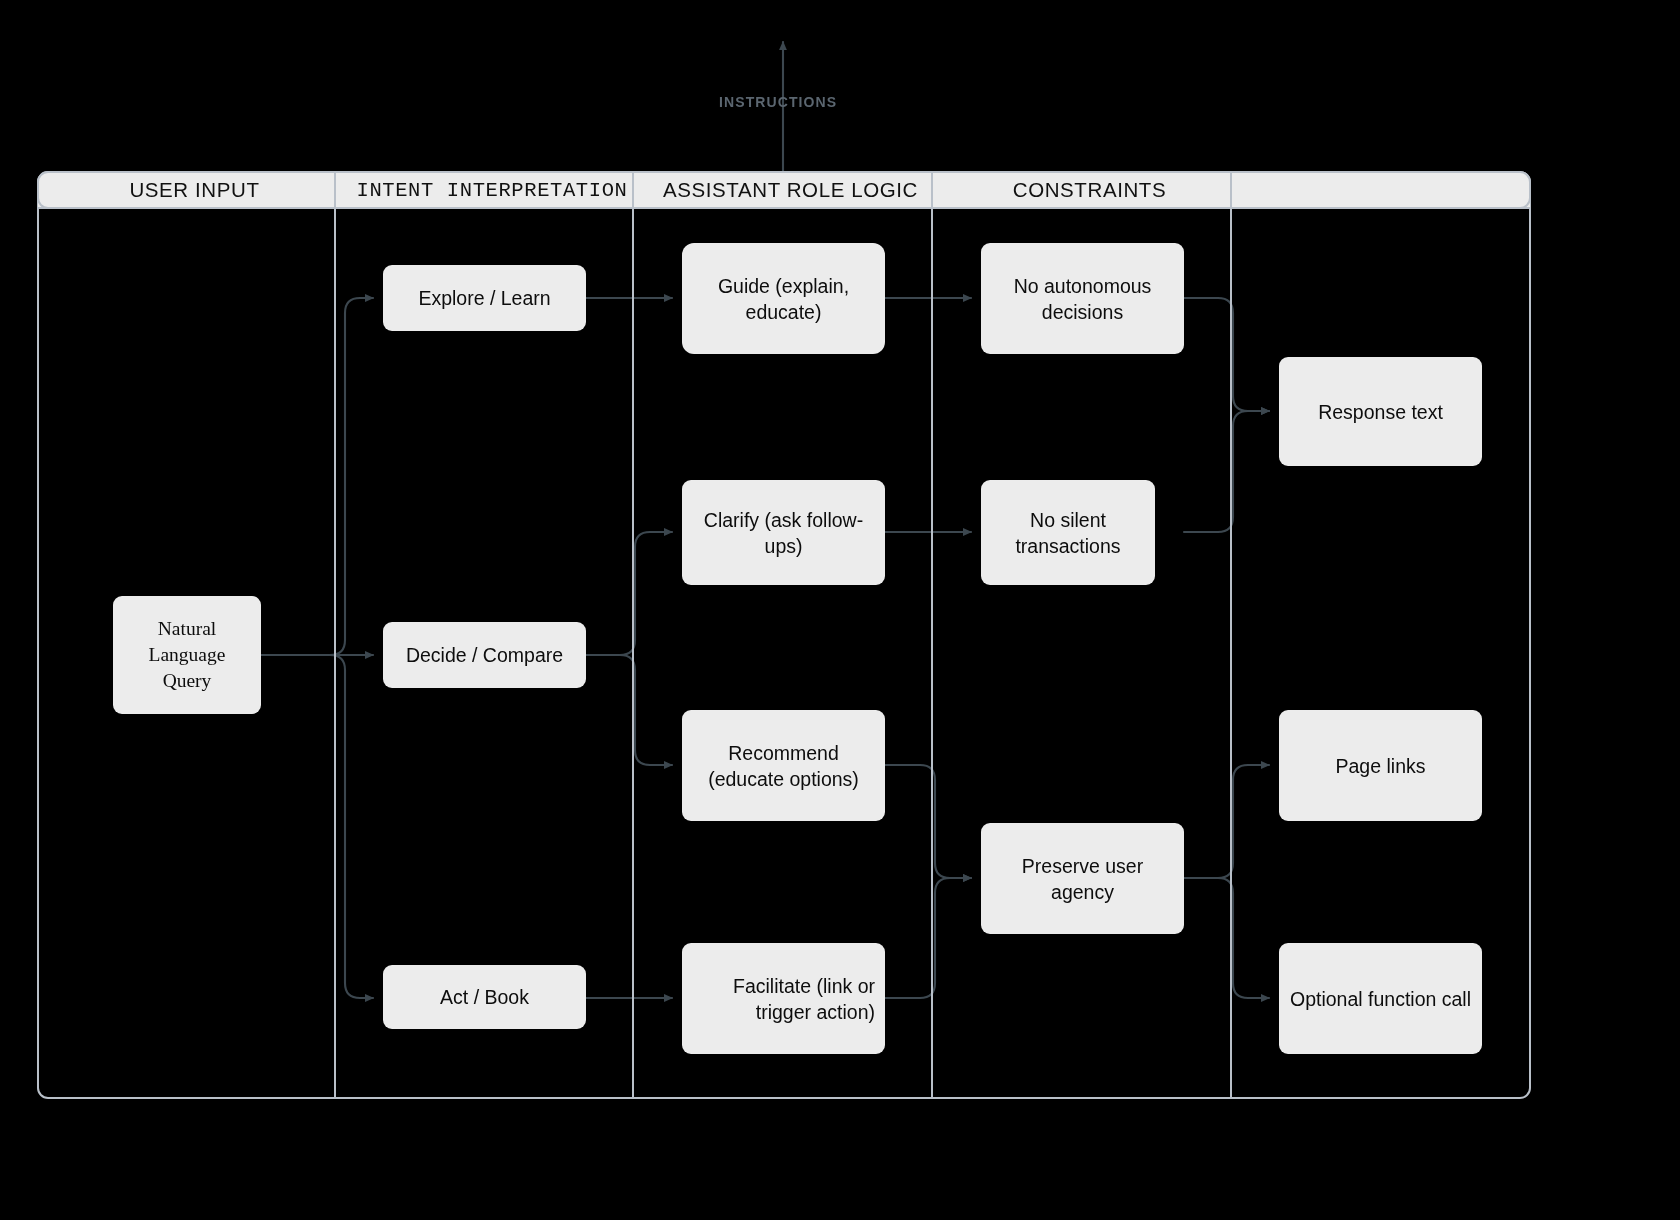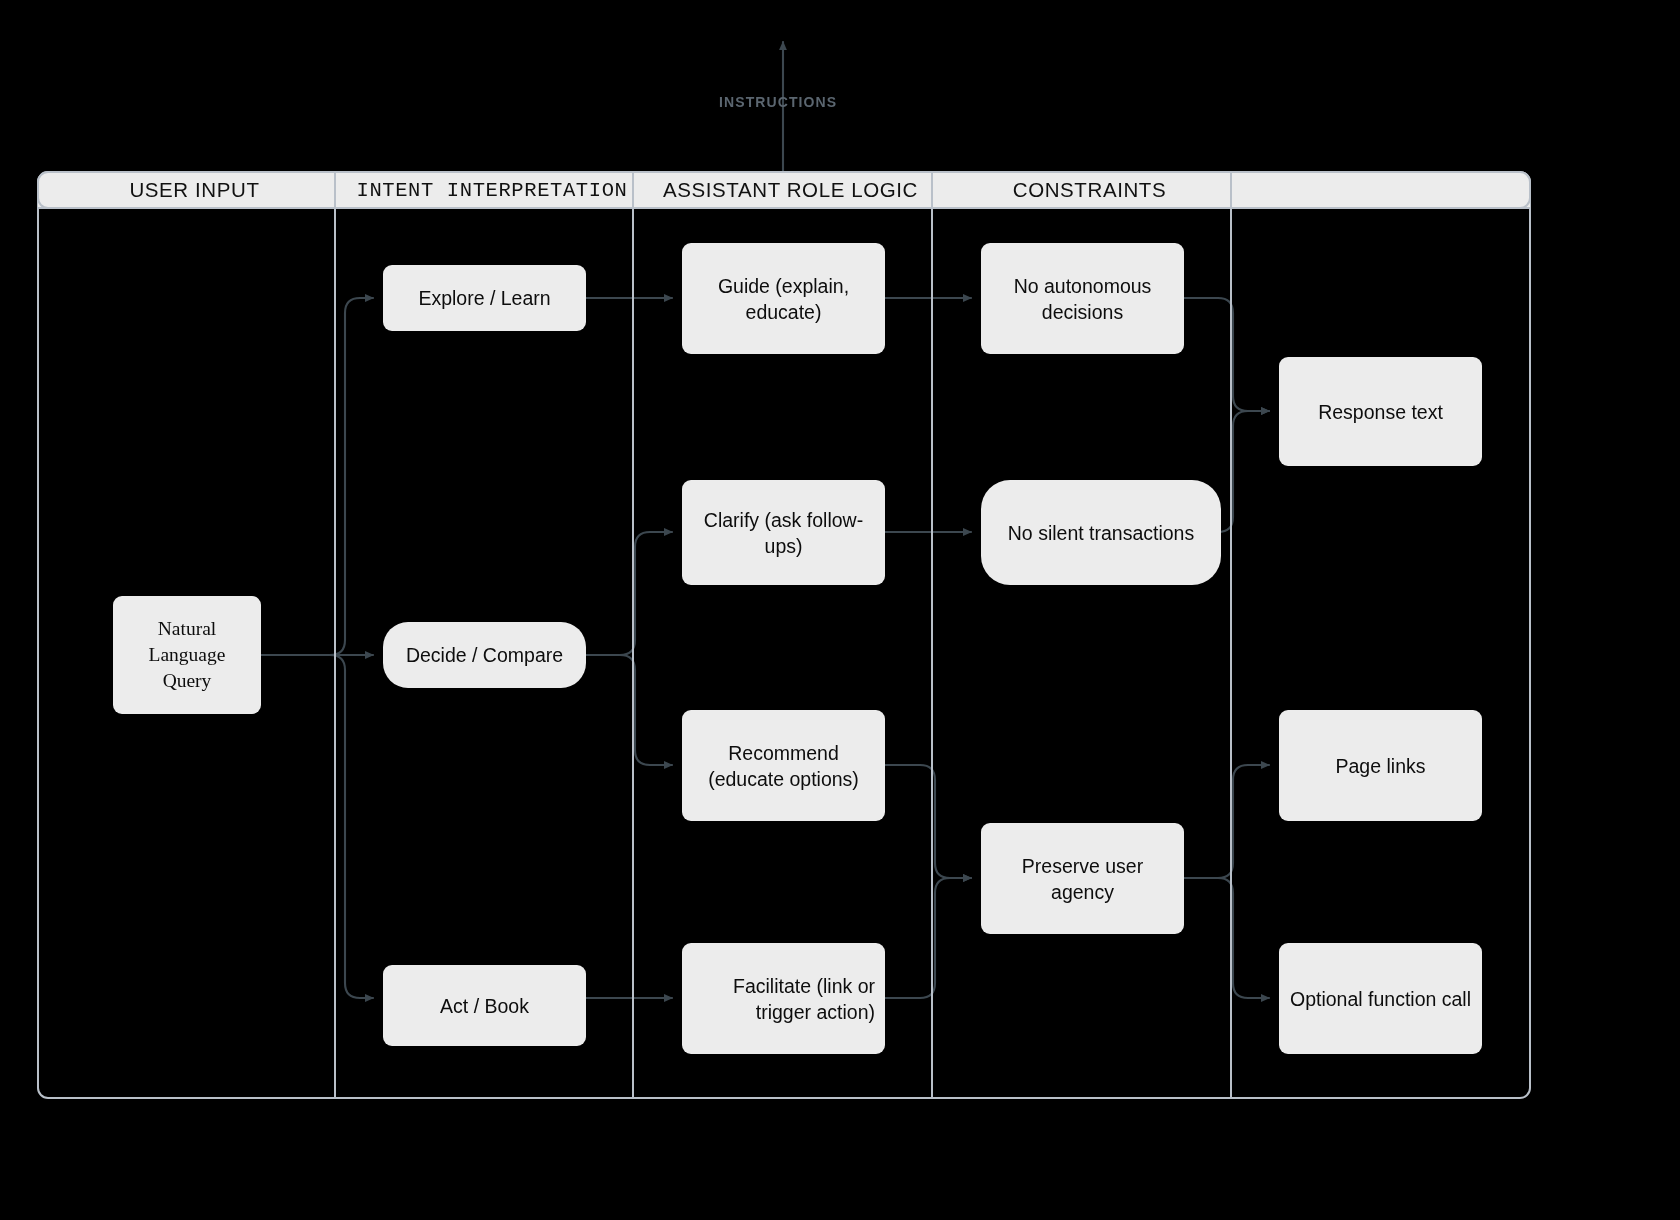--- a/index.html
+++ b/index.html
@@ -108,29 +108,29 @@
   <div class="instr-label" style="left:719px;top:94px;">INSTRUCTIONS</div>
 
   <div class="lane-title" style="left:38px;top:172px;width:297px;height:36px;">USER INPUT</div>
   <div class="lane-title" style="left:335px;top:172px;width:298px;height:36px;font-family:Liberation Mono, monospace;">INTENT INTERPRETATION</div>
   <div class="lane-title" style="left:633px;top:172px;width:299px;height:36px;">ASSISTANT ROLE LOGIC</div>
   <div class="lane-title" style="left:932px;top:172px;width:299px;height:36px;">CONSTRAINTS</div>
 
   <div class="node" style="left:113px;top:596px;width:148px;height:118px;font-family:Liberation Serif, serif;">Natural Language Query</div>
 
   <div class="node" style="left:383px;top:265px;width:203px;height:66px;">Explore / Learn</div>
-  <div class="node" style="left:383px;top:622px;width:203px;height:66px;border-radius:25px;">Decide / Compare</div>
-  <div class="node" style="left:383px;top:965px;width:203px;height:81px;">Act / Book</div>
+  <div class="node" style="left:383px;top:622px;width:203px;height:66px;">Decide / Compare</div>
+  <div class="node" style="left:383px;top:965px;width:203px;height:64px;">Act / Book</div>
 
-  <div class="node" style="left:682px;top:243px;width:203px;height:111px;">Guide (explain, educate)</div>
+  <div class="node" style="left:682px;top:243px;width:203px;height:111px;border-radius:12px;">Guide (explain, educate)</div>
   <div class="node" style="left:682px;top:480px;width:203px;height:105px;">Clarify (ask follow-ups)</div>
   <div class="node" style="left:682px;top:710px;width:203px;height:111px;">Recommend (educate options)</div>
   <div class="node" style="left:682px;top:943px;width:203px;height:111px;text-align:right;">Facilitate (link or trigger action)</div>
 
   <div class="node" style="left:981px;top:243px;width:203px;height:111px;">No autonomous decisions</div>
-  <div class="node" style="left:981px;top:480px;width:240px;height:105px;border-radius:29px;">No silent transactions</div>
+  <div class="node" style="left:981px;top:480px;width:174px;height:105px;">No silent transactions</div>
   <div class="node" style="left:981px;top:823px;width:203px;height:111px;">Preserve user agency</div>
 
   <div class="node" style="left:1279px;top:357px;width:203px;height:109px;">Response text</div>
   <div class="node" style="left:1279px;top:710px;width:203px;height:111px;">Page links</div>
   <div class="node" style="left:1279px;top:943px;width:203px;height:111px;">Optional function call</div>
 
 </div>
 
 </body></html>

